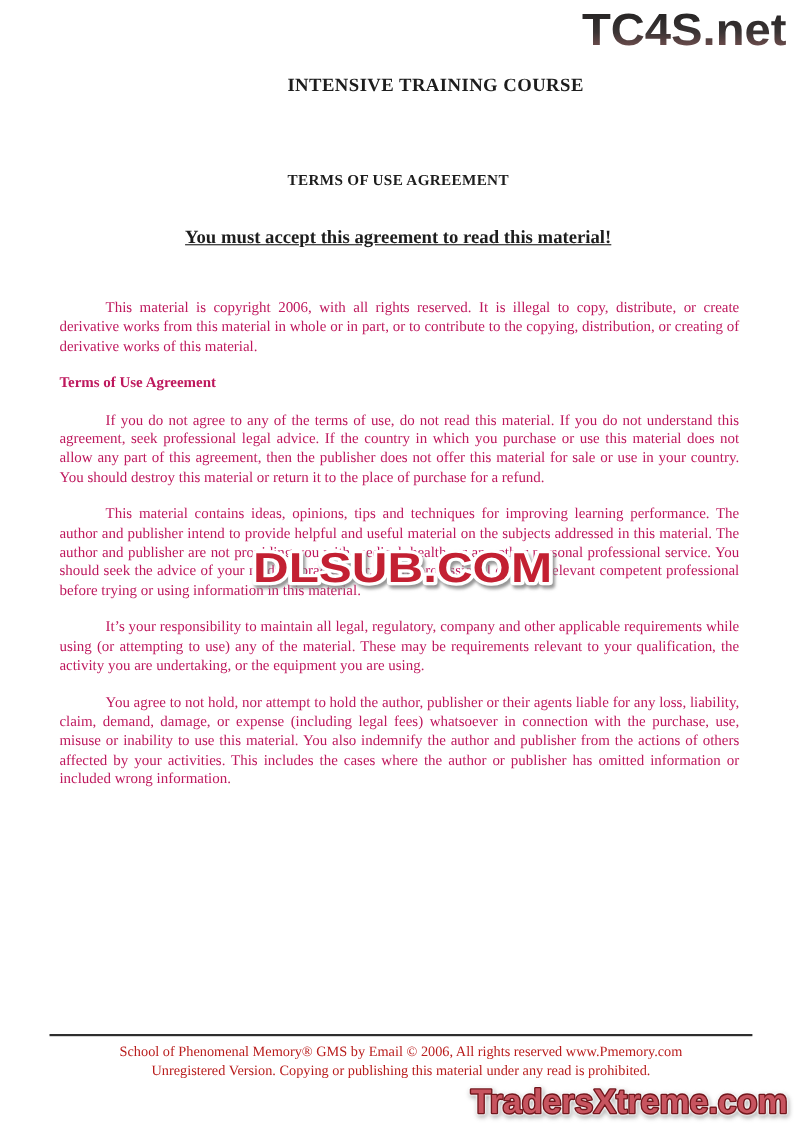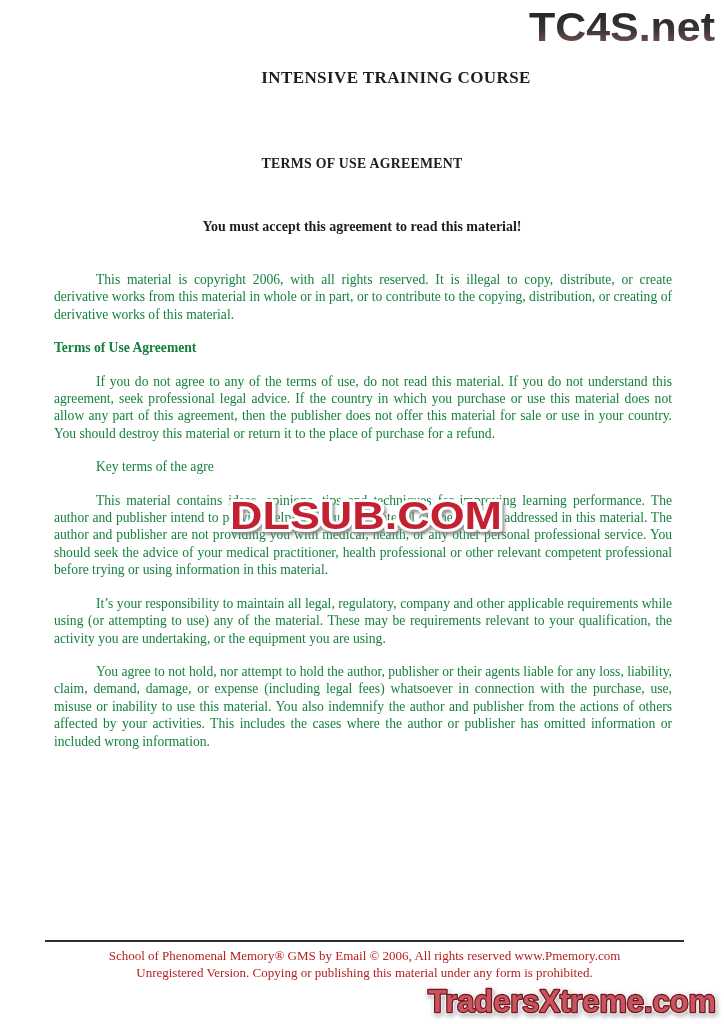--- a/index.html
+++ b/index.html
@@ -5,25 +5,25 @@
   html,body{margin:0;padding:0;}
   body{
     width:724px;height:1024px;position:relative;background:#ffffff;
     font-family:"Liberation Serif", serif;overflow:hidden;
   }
   .abs{position:absolute;}
   
   .center-head{left:0;width:724px;text-align:center;color:#1d1d1d;}
   #course-title{top:68px;font-size:17px;font-weight:bold;letter-spacing:.4px;padding-left:34px;}
   #agreement-title{top:156px;font-size:13.8px;font-weight:bold;letter-spacing:.3px;}
-  #accept-notice{top:219px;font-size:14px;font-weight:bold;}
+  #accept-notice{top:206px;font-size:17px;font-weight:bold;text-decoration:underline;}
   
   .content{
     left:54px;top:271px;width:618px;
-    font-size:13.6px;line-height:17.4px;color:#15803d;
+    font-size:13.6px;line-height:17.4px;color:#be185d;
     text-align:justify;
   }
   .para{margin:0 0 16px 0;text-indent:42px;}
   .section-heading{margin:0 0 16px 0;font-weight:bold;text-indent:0;text-align:left;}
   .b{font-weight:bold;}
   
   #tc4s-logo{top:4px;right:6px;}
   #dlsub-logo{left:224px;top:489px;filter:drop-shadow(2px 3px 1.5px rgba(130,130,130,.85));}
   #traders-logo{right:2px;top:981px;
     filter:drop-shadow(0 0 1px #ffffff) drop-shadow(0 0 1px #ffffff) drop-shadow(1px 2px 2px rgba(70,70,70,.45));}
@@ -54,34 +54,33 @@
 <div class="abs center-head" id="accept-notice">You must accept this agreement to read this material!</div>
 
 <div class="abs content">
   <p class="para">This material is copyright 2006, with all rights reserved. It is illegal to copy, distribute, or create derivative works from this material in whole or in part, or to contribute to the copying, distribution, or creating of derivative works of this material.</p>
 
   <p class="section-heading">Terms of Use Agreement</p>
 
 
   <p class="para">If you do not agree to any of the terms of use, do not read this material. If you do not understand this agreement, seek professional legal advice. If the country in which you purchase or use this material does not allow any part of this agreement, then the publisher does not offer this material for sale or use in your country. You should destroy this material or return it to the place of purchase for a refund.</p>
 
-  <p class="para">Key terms of the agre</p>
 
   <p class="para">This material contains ideas, opinions, tips and techniques for improving learning performance. The author and publisher intend to provide helpful and useful material on the subjects addressed in this material. The author and publisher are not providing you with medical, health, or any other personal professional service. You should seek the advice of your medical practitioner, health professional or other relevant competent professional before trying or using information in this material.</p>
 
   <p class="para">It’s your responsibility to maintain all legal, regulatory, company and other applicable requirements while using (or attempting to use) any of the material. These may be requirements relevant to your qualification, the activity you are undertaking, or the equipment you are using.</p>
 
   <p class="para">You agree to not hold, nor attempt to hold the author, publisher or their agents liable for any loss, liability, claim, demand, damage, or expense (including legal fees) whatsoever in connection with the purchase, use, misuse or inability to use this material. You also indemnify the author and publisher from the actions of others affected by your activities. This includes the cases where the author or publisher has omitted information or included wrong information.</p>
 </div>
 
 <svg class="abs" id="dlsub-logo" width="284" height="52" viewBox="0 0 284 52">
   <text x="6" y="40" font-size="38" font-weight="bold" textLength="272" lengthAdjust="spacingAndGlyphs" stroke-width="6" paint-order="stroke" stroke-linejoin="round" fill="#c32032" stroke="#ffffff">DLSUB.COM</text>
 </svg>
 
 <div class="abs" id="footer-rule"></div>
 <div class="abs footer-text">
   <div>School of Phenomenal Memory® GMS by Email © 2006, All rights reserved www.Pmemory.com</div>
-  <div>Unregistered Version. Copying or publishing this material under any form is prohibited.</div>
+  <div>Unregistered Version. Copying or publishing this material under any read is prohibited.</div>
 </div>
 
 <svg class="abs" id="traders-logo" width="300" height="42" viewBox="0 0 300 42">
   <text x="6" y="31" font-size="31" font-weight="bold" textLength="288" lengthAdjust="spacingAndGlyphs" stroke-width="2.5" paint-order="stroke" stroke-linejoin="round" fill="#c7545f" stroke="#70161c">TradersXtreme.com</text>
 </svg>
 
 </body></html>

